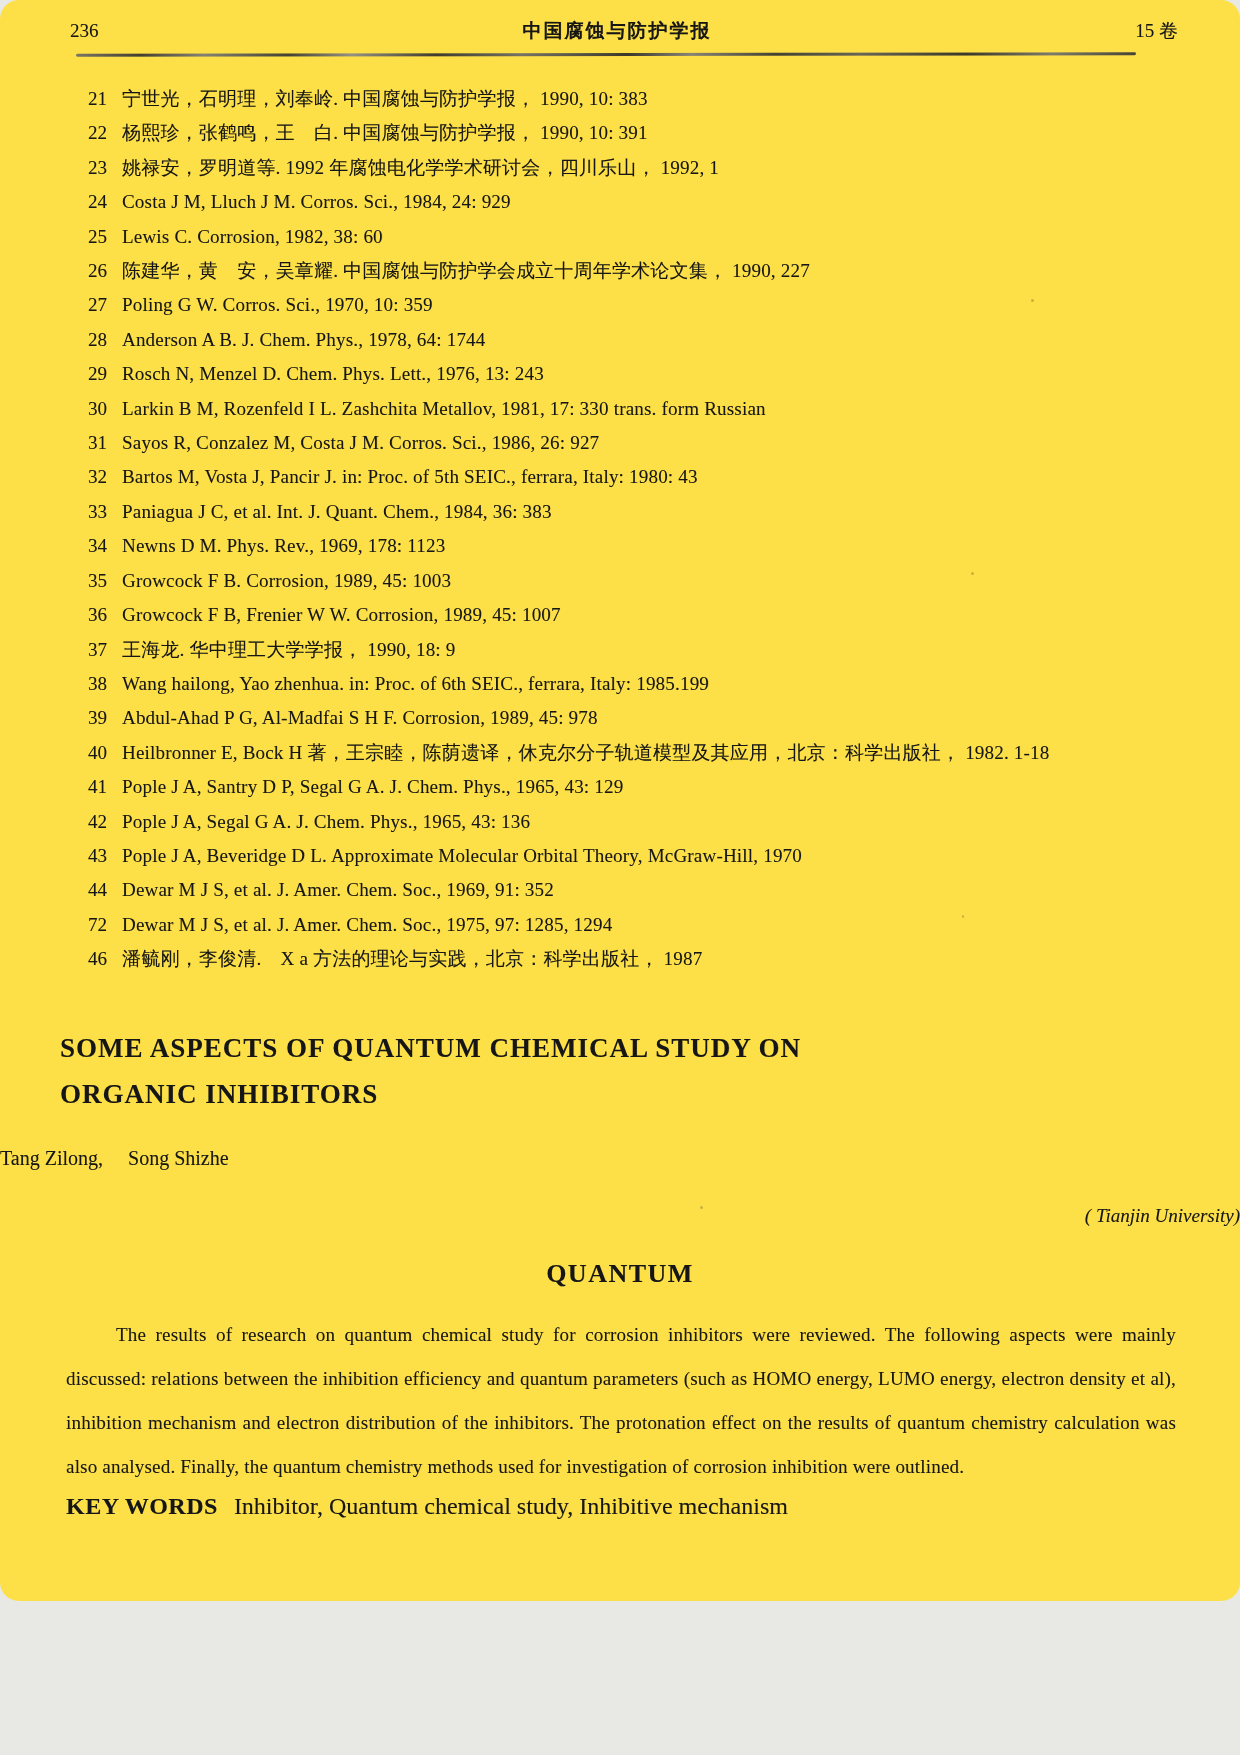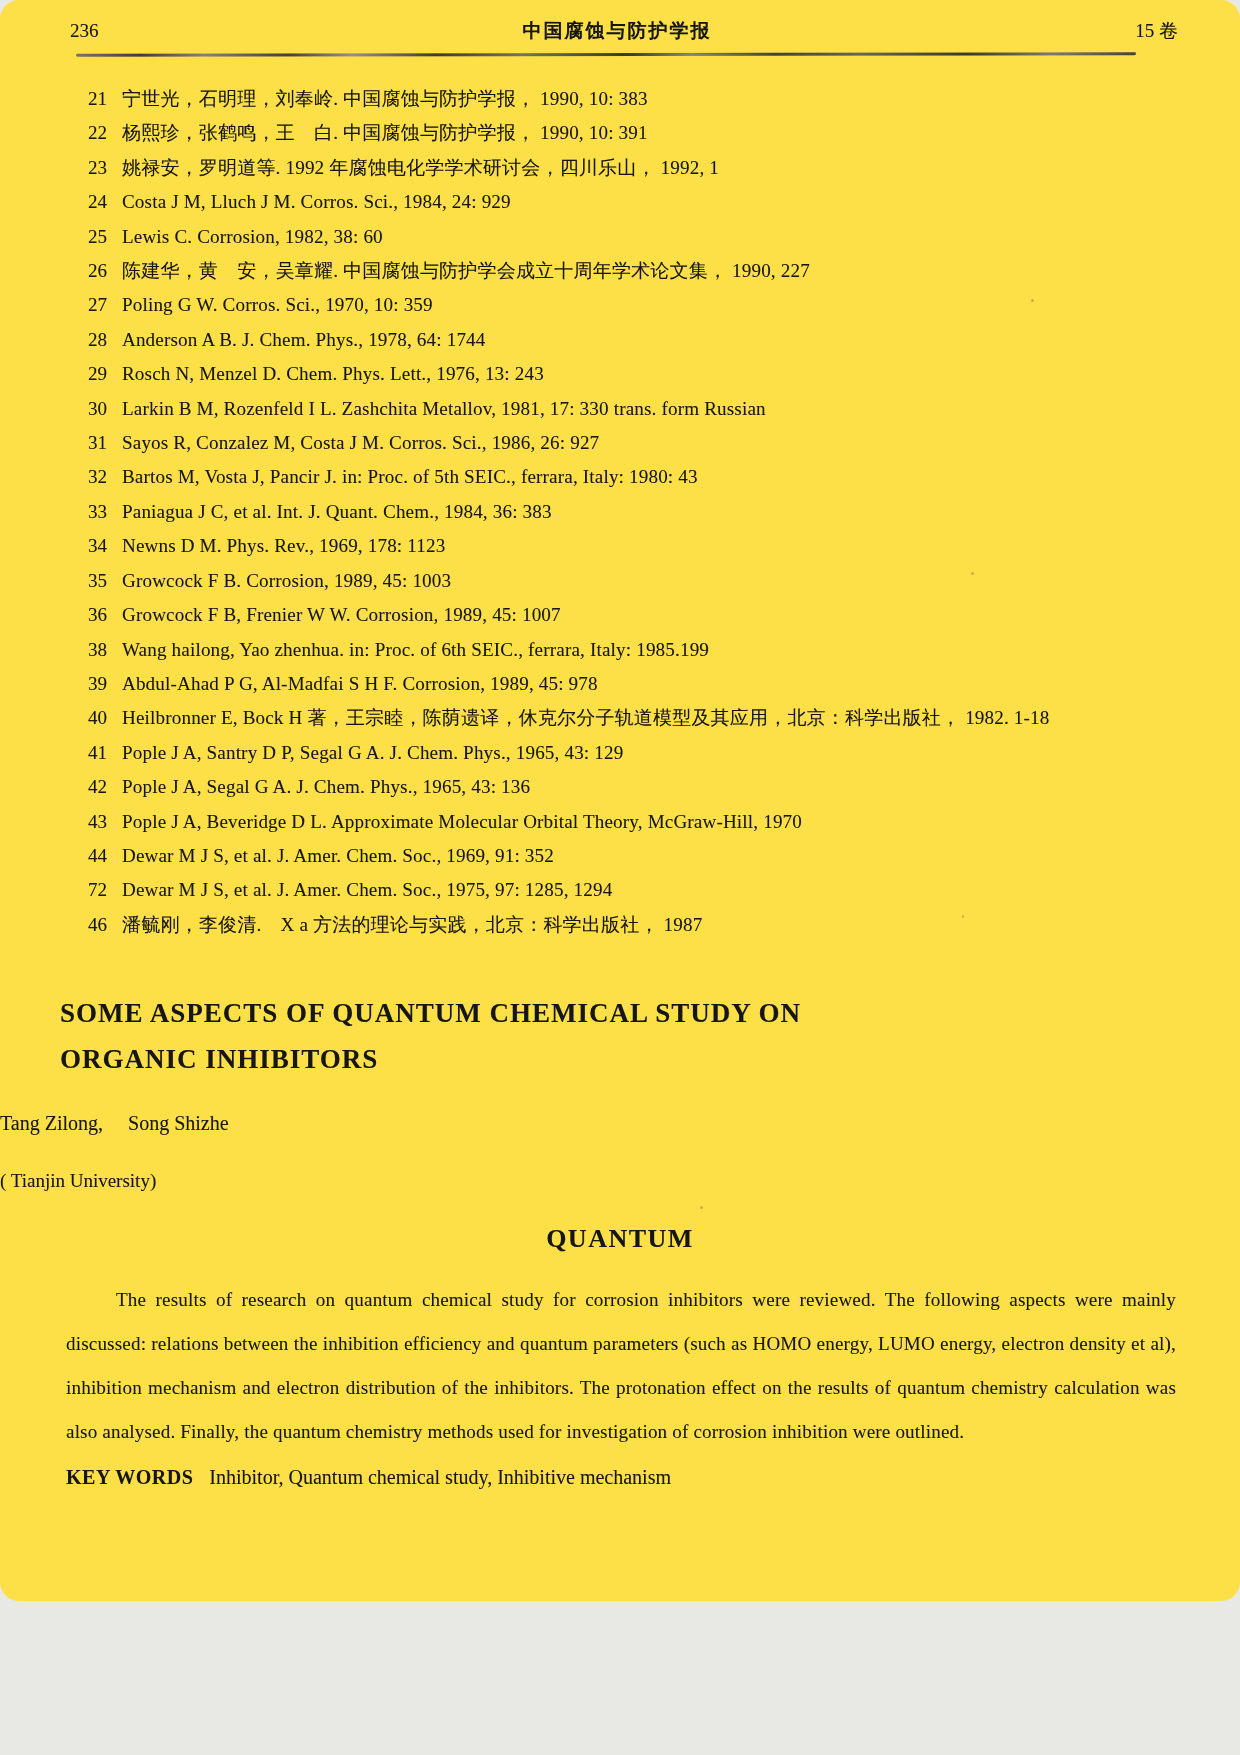--- a/index.html
+++ b/index.html
@@ -51,41 +51,42 @@
     line-height: 46px;
   }
   .authors {
     margin-top: 28px;
     text-align: left;
     font-size: 20px;
     white-space: pre-wrap;
   }
   .affiliation {
     margin-top: 33px;
-    text-align: left;
-    font-size: 19px;
+    text-align: right;
+    font-size: 19px;
+    font-style: italic;
   }
   .abstract-heading {
     margin-top: 32px;
     text-align: center;
     font-size: 26px;
     font-weight: bold;
     letter-spacing: 1.5px;
   }
   .abstract {
     margin: 24px 64px 0 66px;
     font-size: 19px;
     line-height: 44px;
     text-align: justify;
     text-indent: 50px;
     letter-spacing: 0.2px;
   }
   .keywords {
-    margin: 12px 64px 0 66px;
-    font-size: 20px;
+    margin: 4px 64px 0 66px;
+    font-size: 24px;
   }
   .keywords .kw-label { font-weight: bold; margin-right: 16px; letter-spacing: 0.5px; }
   .speck {
     position: absolute;
     background: rgba(40,40,40,0.25);
     border-radius: 50%;
   }
 </style>
 </head>
 <body>
@@ -156,20 +157,24 @@
         <span class="num">34</span>
         <span class="txt">Newns D M. Phys. Rev., 1969, 178: 1123</span>
       </div>
     <div class="ref">
         <span class="num">35</span>
         <span class="txt">Growcock F B. Corrosion, 1989, 45: 1003</span>
       </div>
     <div class="ref">
         <span class="num">36</span>
         <span class="txt">Growcock F B, Frenier W W. Corrosion, 1989, 45: 1007</span>
+      </div>
+    <div class="ref">
+        <span class="num">37</span>
+        <span class="txt">王海龙. 华中理工大学学报， 1990, 18: 9</span>
       </div>
     <div class="ref">
         <span class="num">38</span>
         <span class="txt">Wang hailong, Yao zhenhua. in: Proc. of 6th SEIC., ferrara, Italy: 1985.199</span>
       </div>
     <div class="ref">
         <span class="num">39</span>
         <span class="txt">Abdul-Ahad P G, Al-Madfai S H F. Corrosion, 1989, 45: 978</span>
       </div>
     <div class="ref">

